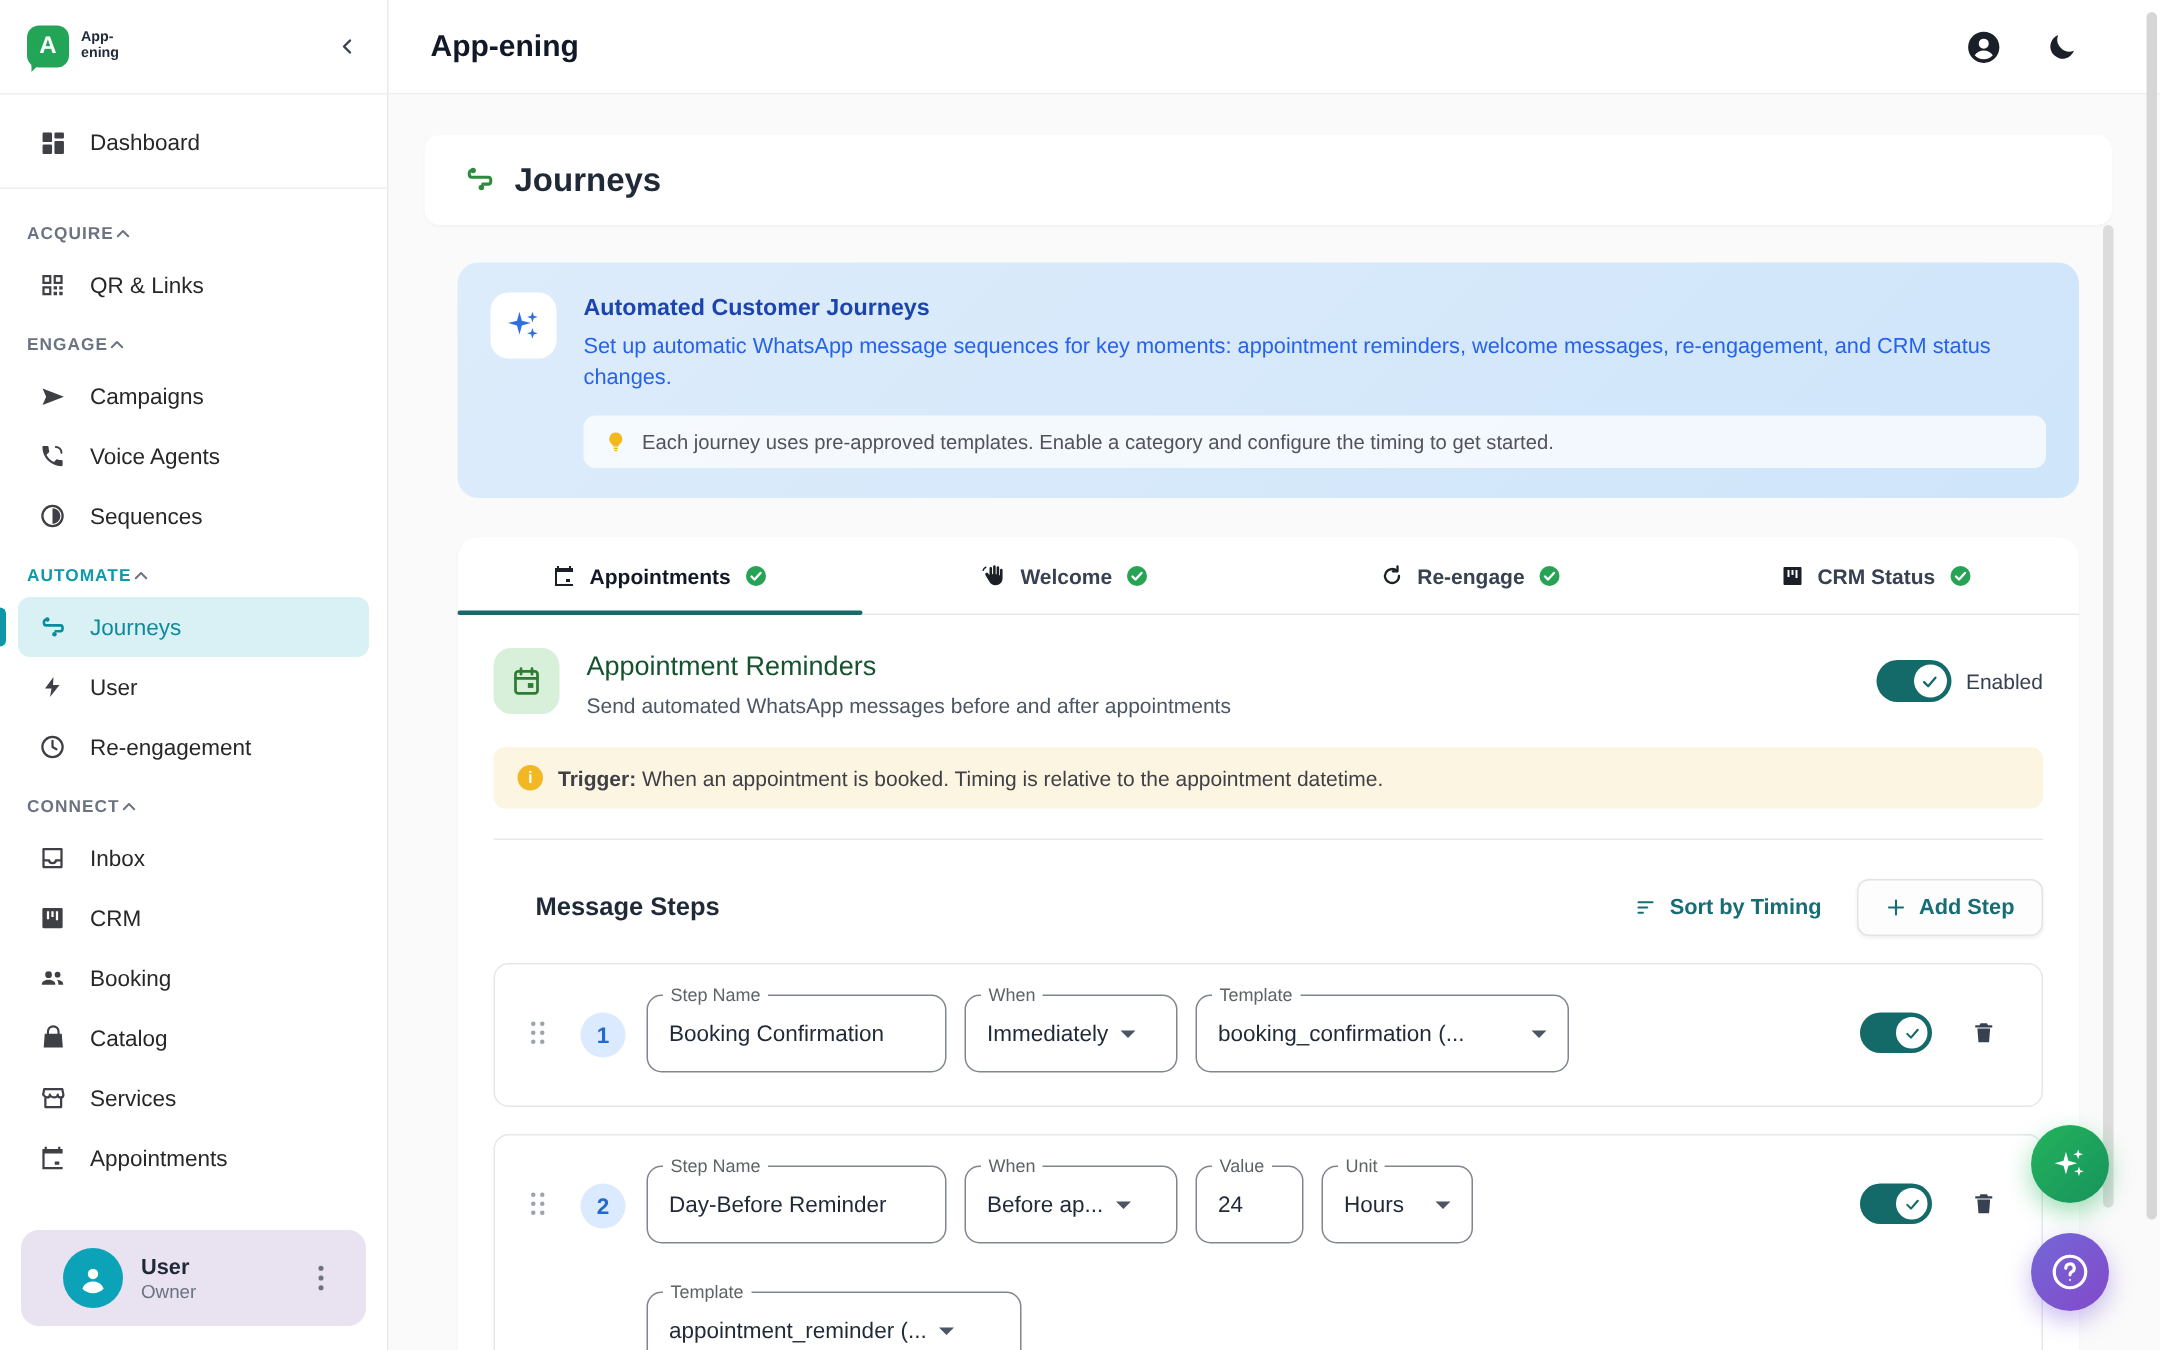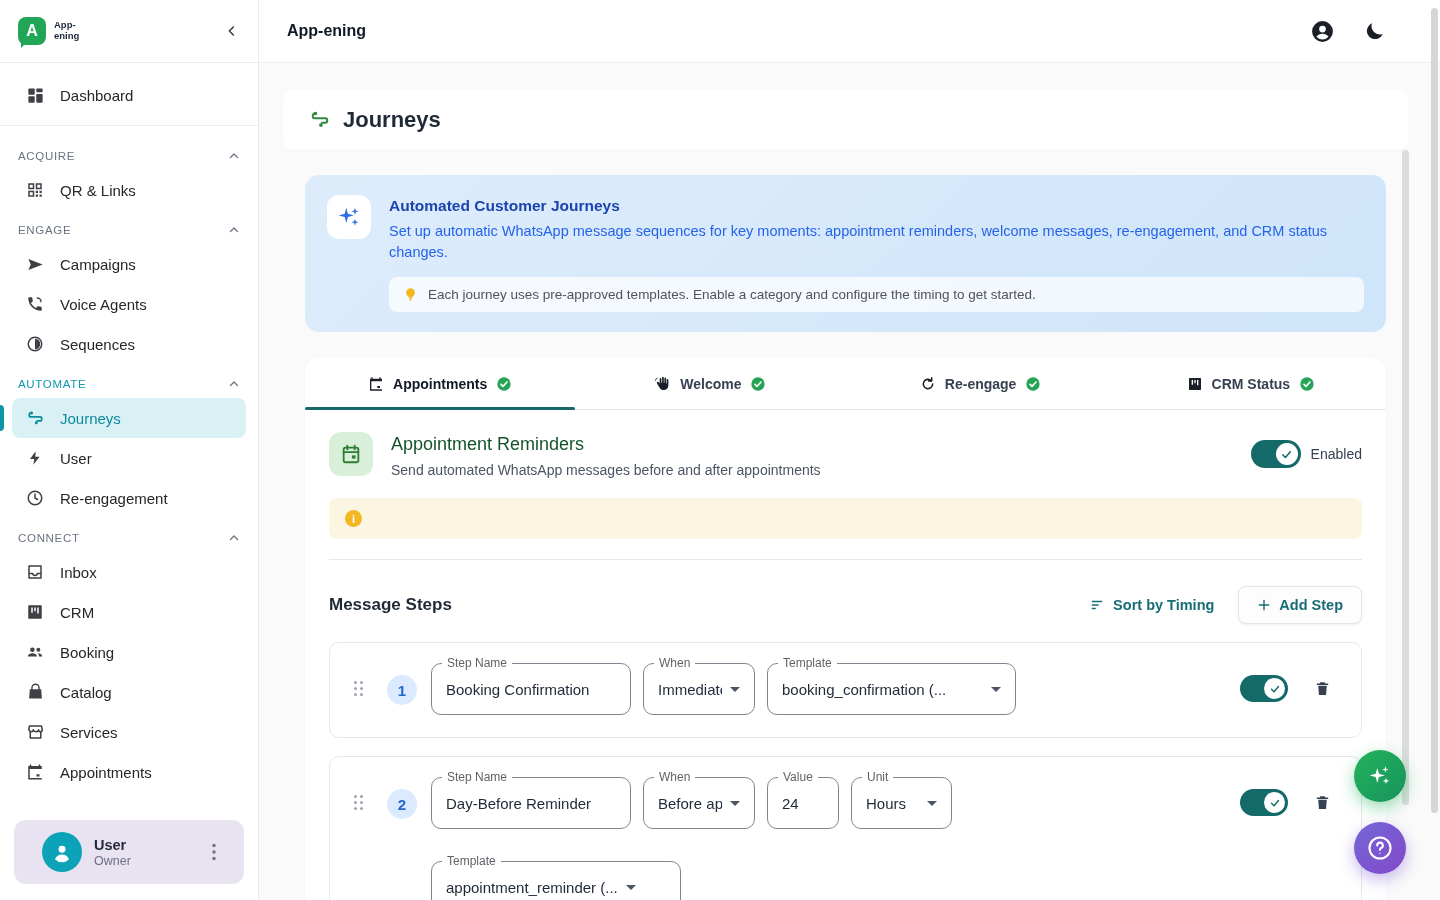--- a/index.html
+++ b/index.html
@@ -14,33 +14,33 @@
   .logo-box::after { content:""; position:absolute; left:3px; bottom:-3px; border:4px solid transparent; border-top-color:#23a558; border-left-color:#23a558; }
   .logo-text { margin-left:8px; font-size:9.5px; font-weight:bold; color:#1e293b; line-height:1.15; }
   .collapse { margin-left:auto; color:#374151; cursor:pointer; display:flex; }
   .sb-nav { padding:12px 12px 0 12px; height:747px; overflow:hidden; }
   .sb-item { display:flex; align-items:center; gap:14px; height:40px; padding:0 12px; border-radius:8px; font-size:15px; color:#27272a; cursor:pointer; position:relative; }
   .sb-item .ic { width:22px; display:flex; justify-content:center; color:#3f3f46; }
   .sb-item.active { background:#d9f1f5; color:#0d8a9c; }
   .sb-item.active .ic { color:#0d8a9c; }
   .sb-item.active::before { content:""; position:absolute; left:-12px; top:7px; bottom:7px; width:4px; border-radius:0 4px 4px 0; background:#0d96a8; }
   .sb-divider { height:1px; background:#eceef0; margin:10px -12px; }
-  .sb-section { display:flex; align-items:center; justify-content:space-between; padding:14px 6px 8px 6px; font-size:11.5px; font-weight:normal; letter-spacing:.06em; color:#6b7280; }
+  .sb-section { display:flex; align-items:center; padding:14px 6px 8px 6px; font-size:11.5px; font-weight:bold; letter-spacing:.06em; color:#6b7280; }
   .sb-section.teal { color:#0d9aaa; }
   .sb-section .chev { color:#6b7280; }
   .user-card { position:absolute; left:14px; right:14px; bottom:16px; background:#e9e2f1; border-radius:12px; padding:12px 28px; display:flex; align-items:center; gap:12px; }
   .avatar { width:40px; height:40px; border-radius:50%; background:#0ca3b8; display:flex; align-items:center; justify-content:center; }
   .user-name { font-size:14.5px; font-weight:bold; color:#1f2937; }
   .user-role { font-size:12.5px; color:#6b7280; margin-top:1px; }
   .user-menu { margin-left:auto; color:#6b7280; font-size:16px; letter-spacing:0; cursor:pointer; }
 
   
   .main { position:absolute; left:259px; top:0; width:1181px; height:900px; }
   .topbar { height:63px; background:#fff; border-bottom:1px solid #eceef0; display:flex; align-items:center; padding:0 28px; }
-  .topbar-title { font-size:16px; font-weight:bold; color:#111827; }
+  .topbar-title { font-size:20px; font-weight:bold; color:#111827; }
   .topbar-icons { margin-left:auto; display:flex; align-items:center; gap:28px; padding-right:26px; }
   .tb-ic { cursor:pointer; color:#1b1f27; }
 
   
   .content { position:relative; height:837px; background:#fafafa; overflow:hidden; padding:27px 32px 0 24px; }
   .page-card { background:#fff; border-radius:10px; height:60px; display:flex; align-items:center; gap:12px; padding:0 26px; box-shadow:0 1px 2px rgba(0,0,0,.03); }
   .page-title { font-size:22px; font-weight:600; color:#1f2937; }
 
   .blue-banner { margin:25px 22px 0 22px; background:linear-gradient(135deg,#ddecfb,#cfe5fa); border-radius:14px; padding:20px 22px 20px 22px; }
   .bb-row { display:flex; gap:18px; }
@@ -68,36 +68,36 @@
   .toggle .thumb { position:absolute; right:3px; top:3px; width:22px; height:22px; background:#fff; border-radius:50%; display:flex; align-items:center; justify-content:center; }
   .toggle.small { width:48px; height:27px; }
   .toggle.small .thumb { width:21px; height:21px; }
 
   .trigger { margin-top:20px; background:#fcf5e1; border-radius:8px; padding:12px 16px; display:flex; align-items:center; gap:10px; font-size:14px; color:#3f3f46; }
   .trigger b { font-weight:bold; }
   .t-ic { width:17px; height:17px; border-radius:50%; background:#f2b824; color:#fff; font-size:11px; font-weight:bold; display:flex; align-items:center; justify-content:center; flex:none; }
 
   .divider { height:1px; background:#e5e7eb; margin:20px 0 0 0; }
 
-  .steps-head { display:flex; align-items:center; margin-top:26px; }
+  .steps-head { display:flex; align-items:center; margin-top:26px;margin-left:28px; }
   .steps-title { font-size:17px; font-weight:bold; color:#1f2937; }
   .sort-link { margin-left:auto; display:flex; align-items:center; gap:8px; color:#176d75; font-size:14.5px; font-weight:600; cursor:pointer; }
   .add-btn { margin-left:24px; display:flex; align-items:center; gap:8px; background:#fdfdfd; border:1px solid #e4e4e7; border-radius:8px; padding:10px 18px; color:#176d75; font-size:14.5px; font-weight:600; cursor:pointer; box-shadow:0 1px 3px rgba(0,0,0,.07); }
 
   .step-card { border:1px solid #e5e7eb; border-radius:10px; background:#fff; margin-top:18px; padding:20px 16px 22px 16px; display:flex; align-items:flex-start; }
   .drag { display:grid; grid-template-columns:3px 3px; gap:3px; margin:18px 10px 0 8px; cursor:grab; }
   .drag i { width:3px; height:3px; border-radius:50%; background:#9ca3af; }
   .step-num { width:30px; height:30px; border-radius:50%; background:#dbeafe; color:#2368d1; font-size:15px; font-weight:600; display:flex; align-items:center; justify-content:center; margin:12px 14px 0 14px; flex:none; }
   .fields { display:flex; flex-wrap:wrap; gap:12px; row-gap:32px; max-width:630px; }
   .field { position:relative; height:52px; border:1px solid #80868f; border-radius:10px; background:#fff; display:flex; align-items:center; padding:0 14px; cursor:text; }
   .field.select { cursor:pointer; }
   .f-label { position:absolute; top:-8px; left:10px; background:#fff; padding:0 5px; font-size:12px; color:#5f6368; white-space:nowrap; }
   .f-value { font-size:15px; color:#1f2937; white-space:nowrap; overflow:hidden; }
   .caret { width:0; height:0; border-left:5px solid transparent; border-right:5px solid transparent; border-top:5px solid #4b5563; margin-left:8px; flex:none; }
-  .w200{width:200px} .w142{width:112px} .w249{width:249px} .w72{width:72px} .w101{width:101px} .w250{width:250px}
+  .w200{width:200px} .w142{width:142px} .w249{width:249px} .w72{width:72px} .w101{width:101px} .w250{width:250px}
   .step-right { margin-left:auto; display:flex; align-items:center; gap:26px; margin-top:12px; padding-right:14px; }
   .trash { cursor:pointer; color:#374151; }
 
   
   .fab { position:absolute; width:52px; height:52px; border-radius:50%; display:flex; align-items:center; justify-content:center; cursor:pointer; z-index:8; }
   .fab.green { right:34px; top:687px; background:linear-gradient(135deg,#24b35c,#17935d); box-shadow:0 6px 16px rgba(36,179,92,.45); }
   .fab.purple { right:34px; top:759px; background:linear-gradient(135deg,#7367d8,#8349c9); box-shadow:0 6px 16px rgba(120,86,214,.4); }
   .scroll-inner { position:absolute; right:31px; top:87px; width:7px; height:655px; background:#dcdcdc; border-radius:4px; }
   .scroll-outer { position:absolute; right:2px; top:8px; width:7px; height:805px; background:#d6d6d6; border-radius:4px; z-index:9; }
 </style>
@@ -443,20 +443,21 @@
                     <polyline points="5 12.5 10 17.5 19 7" fill="none" stroke="#136a68" stroke-width="2.8" stroke-linecap="round" stroke-linejoin="round"></polyline>
                   </svg>
               </div>
             </div>
             <span class="enabled-label">Enabled</span>
           </div>
         </div>
 
         <div class="trigger">
           <span class="t-ic">i</span>
+          <span><b>Trigger:</b><span> When an appointment is booked. Timing is relative to the appointment datetime.</span></span>
         </div>
 
         <div class="divider"></div>
 
         <div class="steps-head">
           <span class="steps-title">Message Steps</span>
           <span class="sort-link">
             <span>
               <svg width="16" height="14" viewBox="0 0 24 24" fill="none" stroke="currentColor" stroke-width="2.4" stroke-linecap="round">
                   <line x1="4" y1="6" x2="20" y2="6"></line>

